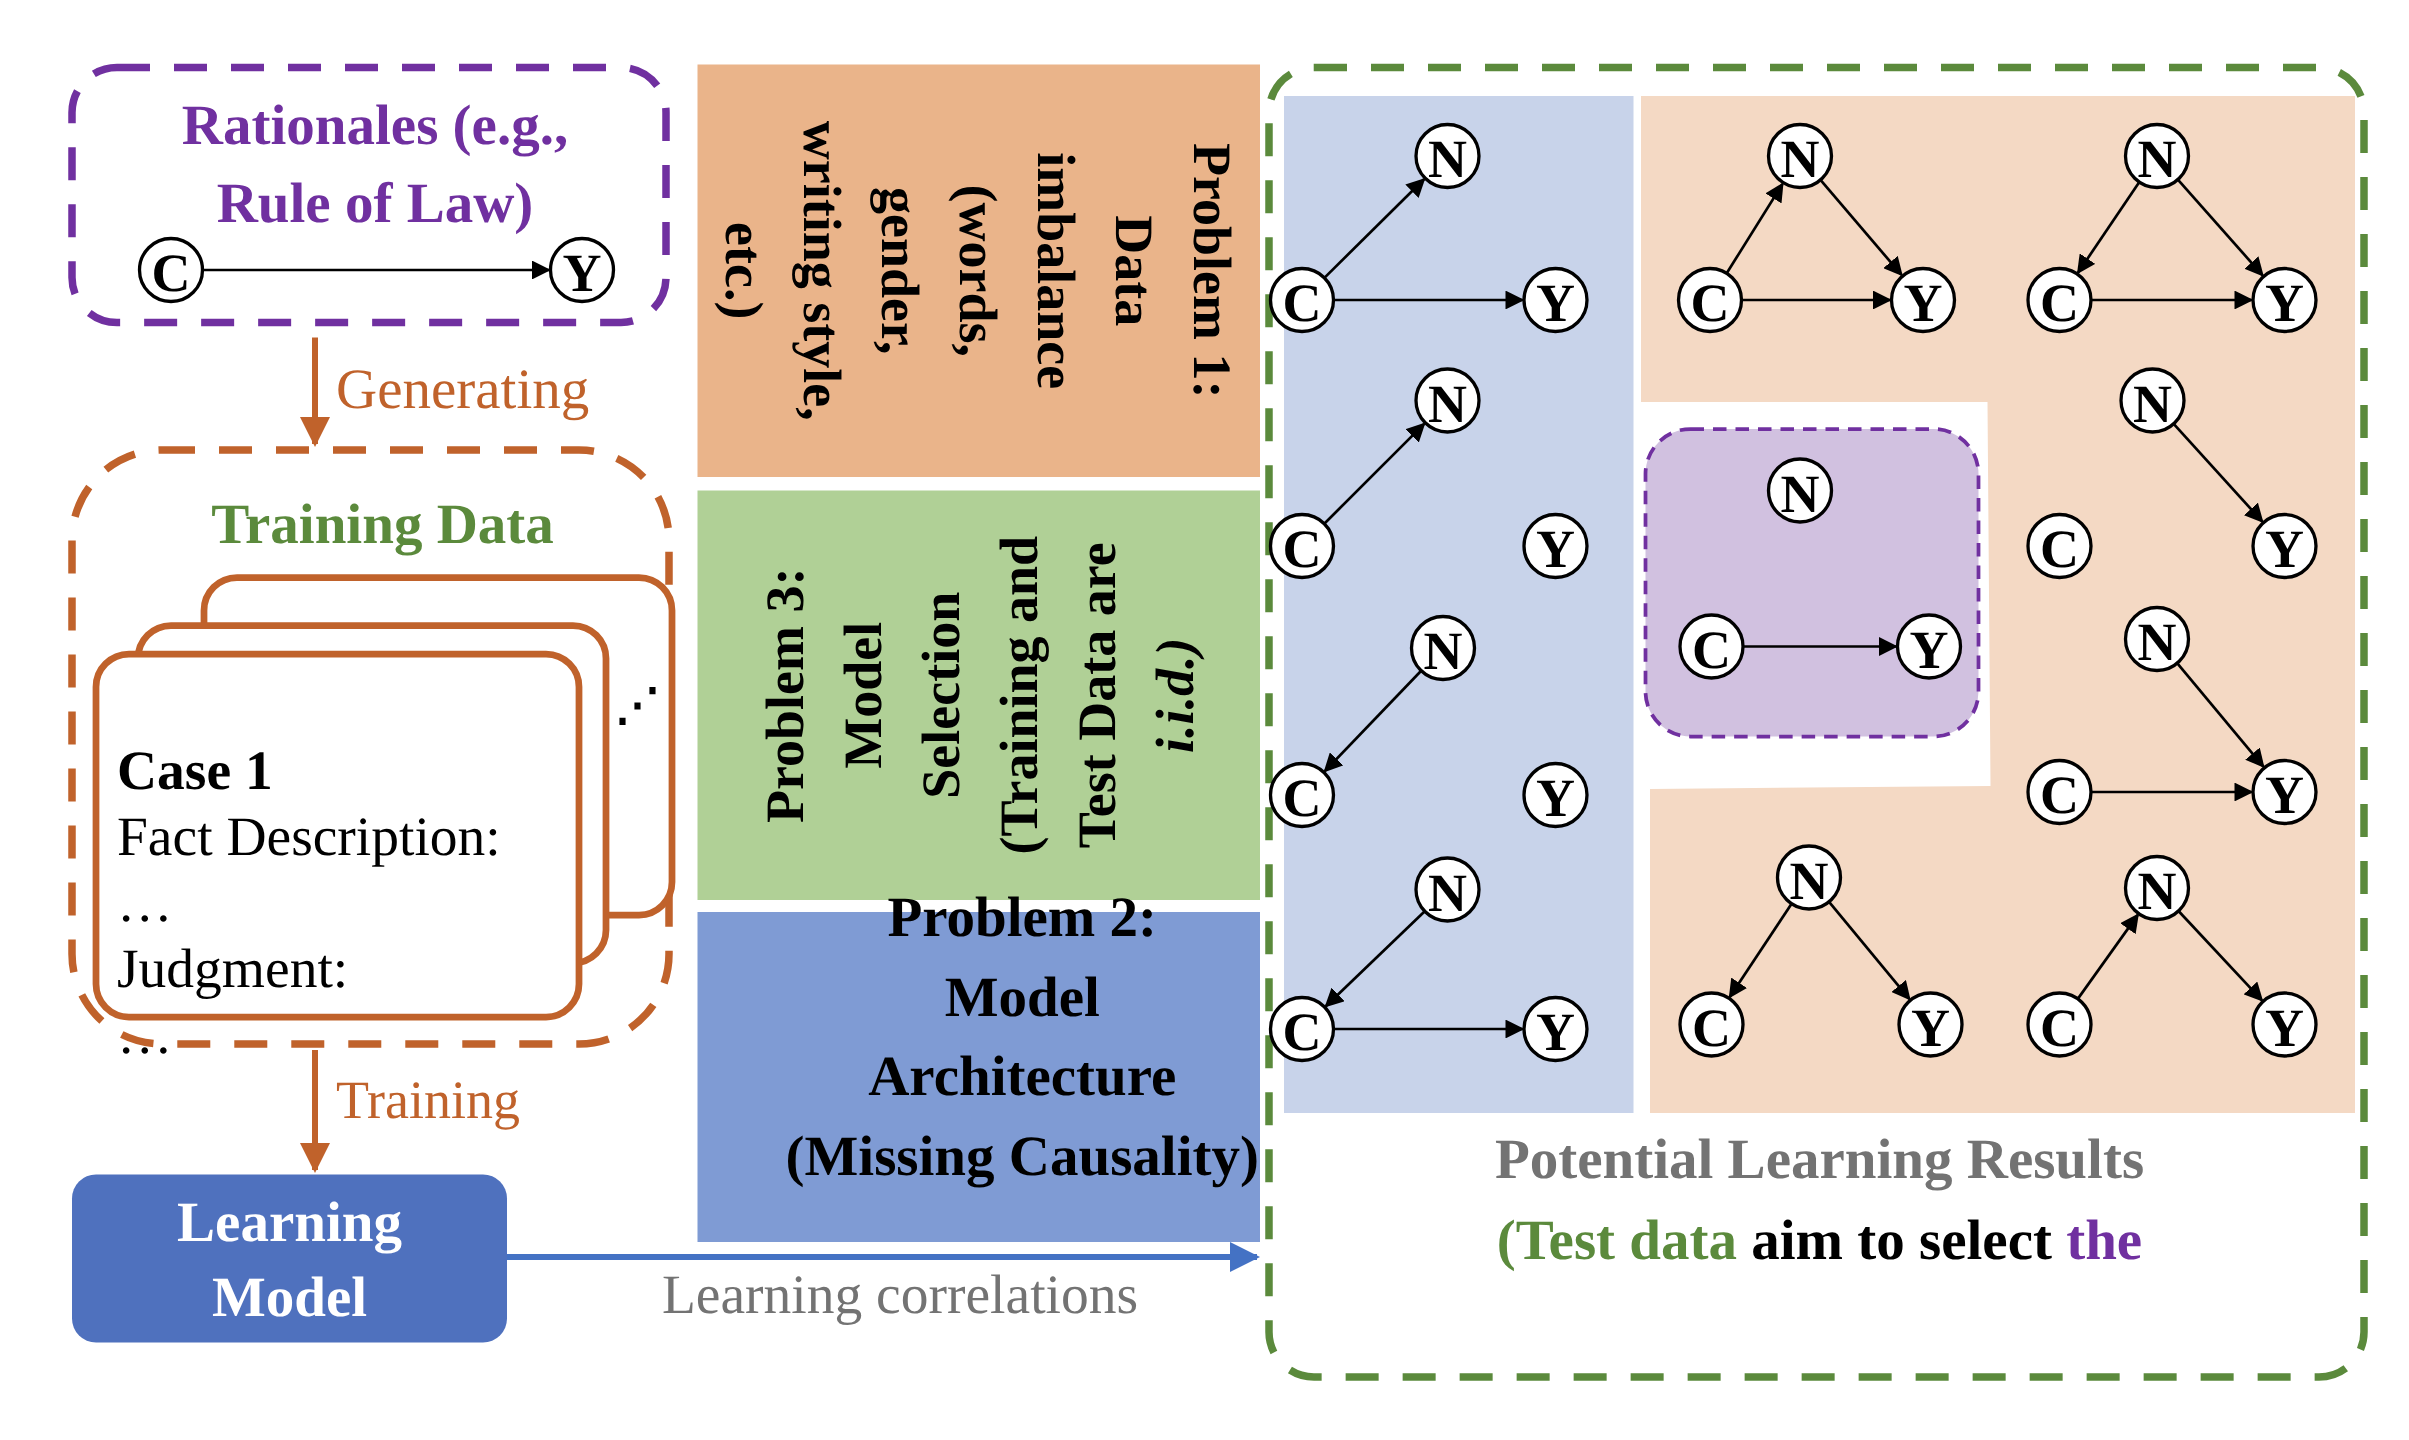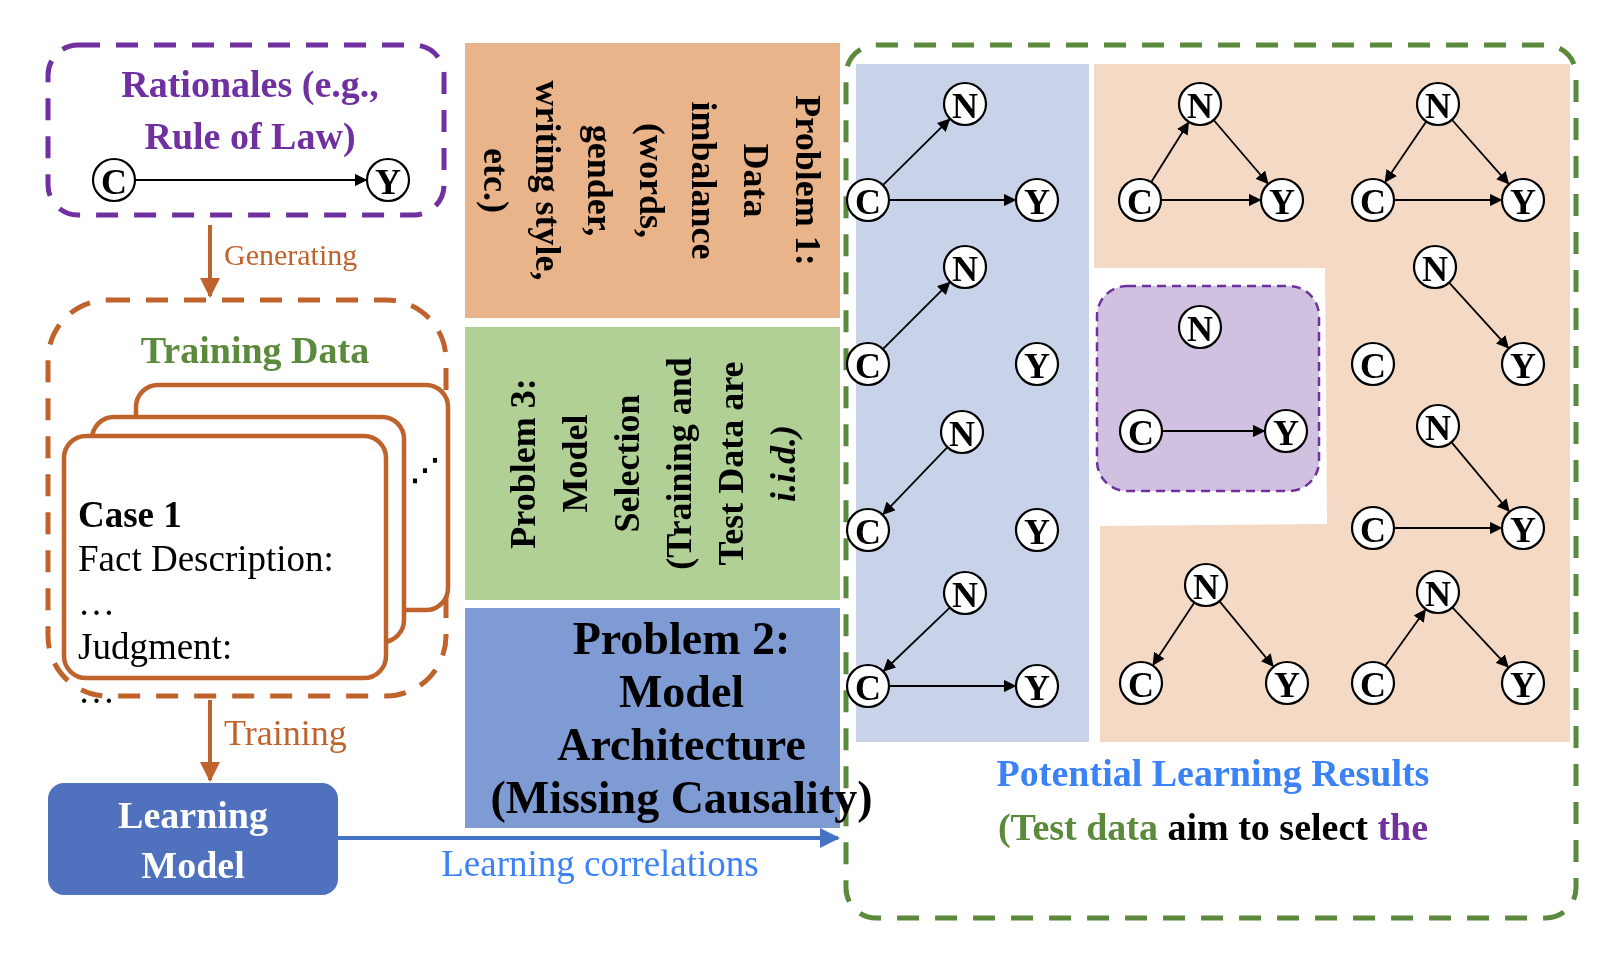--- a/index.html
+++ b/index.html
@@ -6,21 +6,21 @@
   body { width:1606px; height:960px; position:relative; overflow:hidden;
          font-family:"Liberation Serif", "DejaVu Serif", serif; }
   .abs { position:absolute; }
   svg { position:absolute; left:0; top:0; }
   .node-circle { fill:#ffffff; stroke:#000; stroke-width:2.2; }
   .node-text { font-family:"Liberation Serif", serif; font-weight:bold; font-size:36px; fill:#000; text-anchor:middle; dominant-baseline:central; }
   .edge { stroke:#000; stroke-width:1.8; fill:none; }
   .t-purple { color:#7030A0; }
   .t-green { color:#5B8A3C; }
   .t-orange { color:#C0622B; }
-  .t-blue { color:#3b82f6; }
+  .t-blue { color:#737373; }
   .bold { font-weight:bold; }
   .center { text-align:center; }
   .rot { position:absolute; transform-origin:center center; transform:rotate(90deg); text-align:center; font-weight:bold; color:#000; }
   .rotl { position:absolute; transform-origin:center center; transform:rotate(-90deg); text-align:center; font-weight:bold; color:#000; }
 </style>
 </head>
 <body>
 
 <svg width="1606" height="960">
   <defs>
@@ -250,21 +250,21 @@
         </g>
       </g>
     </g>
 </svg>
 
 <div class="abs center bold t-purple" style="left:60px; top:58px; width:380px; font-size:38px; line-height:52px;">
   <div>Rationales (e.g.,</div>
   <div>Rule of Law)</div>
 </div>
 
-<div class="abs t-orange" style="left:224px; top:238px; font-size:30px;">Generating</div>
+<div class="abs t-orange" style="left:224px; top:238px; font-size:38px;">Generating</div>
 
 <div class="abs center bold t-green" style="left:60px; top:328px; width:390px; font-size:38px;">Training Data</div>
 
 <div class="abs" style="left:78px; top:447px; font-size:37px; line-height:44px; color:#000;margin-top:46px;">
   <div class="bold">Case 1</div>
   <div>Fact Description:</div>
   <div>…</div>
   <div>Judgment:</div>
   <div>…</div>
 </div>
@@ -293,21 +293,21 @@
 
 <div class="rotl" style="left:516px; top:276px; width:273px; height:375px; font-size:36px; line-height:52px; display:flex; flex-direction:column; justify-content:center;">
   <div>Problem 3:</div>
   <div>Model</div>
   <div>Selection</div>
   <div>(Training and</div>
   <div>Test Data are</div>
   <div style="font-style:italic;">i.i.d.)</div>
 </div>
 
-<div class="abs center bold" style="left:465px; top:612px; width:433px; font-size:46px; line-height:53px; color:#000;">
+<div class="abs center bold" style="left:465px; top:586px; width:433px; font-size:38px; line-height:53px; color:#000;">
   <div>Problem 2:</div>
   <div>Model</div>
   <div>Architecture</div>
   <div>(Missing Causality)</div>
 </div>
 
 <div class="abs center bold" style="left:856px; top:746px; width:714px; font-size:38px; line-height:54px;">
   <div class="t-blue">Potential Learning Results</div>
   <div>
     <span class="t-green">(Test data</span><span style="color:#000; white-space:pre;"> aim to select </span><span class="t-purple">the</span>

